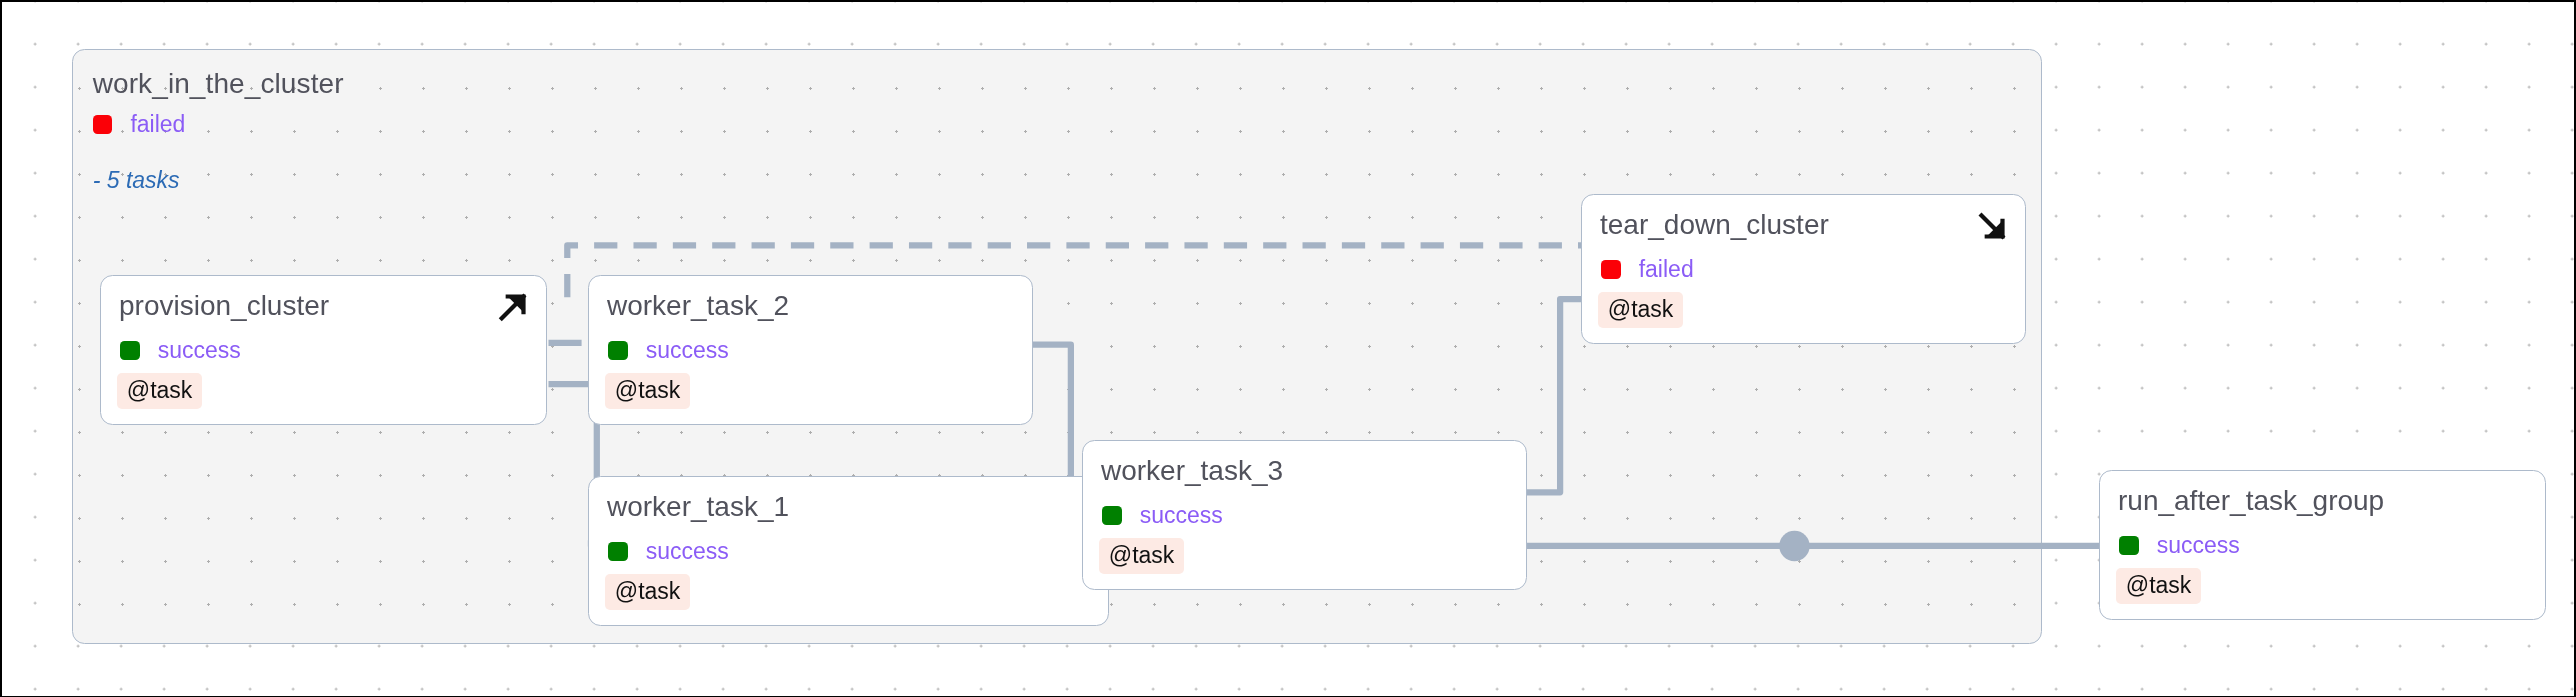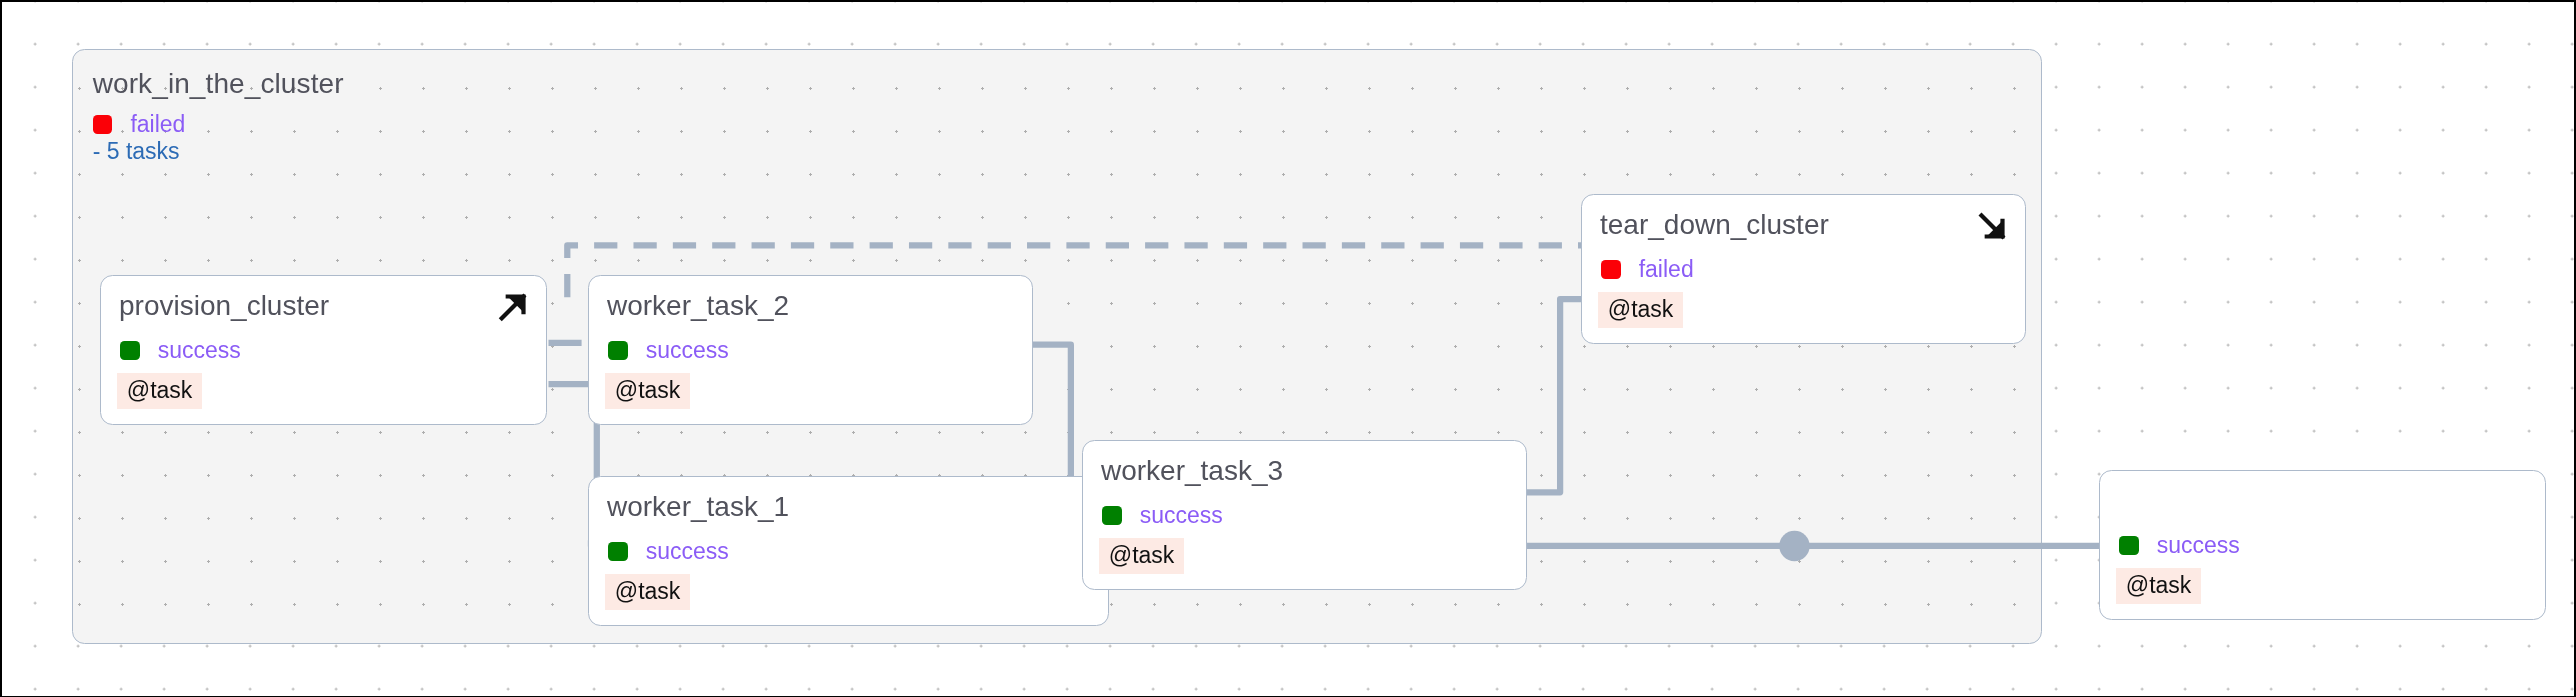--- a/index.html
+++ b/index.html
@@ -72,25 +72,26 @@
     border-radius: 4.5px;
     flex: 0 0 auto;
   }
   .status-text {
     font-size: 23px;
     color: #8b5cf6;
     margin-left: 18px;
     white-space: nowrap;
   }
   .group-tasks-link {
-    margin-top: 0;
+    margin-top: 29px;
     font-size: 23px;
     color: #2c6bb5;
     white-space: nowrap;
     cursor: pointer;
+    font-style: italic;
   }
 
   
   #edges {
     position: absolute;
     left: 0; top: 0;
     width: 2576px;
     height: 698px;
     pointer-events: none;
     z-index: 3;
@@ -122,21 +123,21 @@
     display: flex;
     align-items: center;
   }
   .node-badge {
     position: absolute;
     left: 16px;
     top: 97px;
     background: #fdeae4;
     color: #111111;
     font-size: 23px;
-    border-radius: 0;
+    border-radius: 5px;
     padding: 3.6px 9.8px 5.4px 9.8px;
     white-space: nowrap;
   }
   .node-arrow {
     position: absolute;
     right: 15px;
     top: 12.5px;
     width: 36px;
     height: 36px;
   }
@@ -232,20 +233,21 @@
     <div class="node-badge">@task</div>
     <svg class="node-arrow" viewBox="0 0 24 24">
       <g stroke="#111111" stroke-width="2.8" fill="none" stroke-linecap="square">
         <line x1="5" y1="5" x2="19" y2="19"></line>
         <polyline points="19,8.5 19,19 8.5,19" fill="#111111" stroke="#111111" stroke-width="2.8" stroke-linejoin="miter"></polyline>
       </g>
     </svg>
   </div>
 
   <div class="node" style="left:2097px; top:468px; width:447px; height:150px;">
+    <div class="node-title">run_after_task_group</div>
     <div class="node-status">
       <span class="status-swatch" style="background:#008000"></span>
       <span class="status-text">success</span>
     </div>
     <div class="node-badge">@task</div>
   </div>
 
 </div>
 
 

